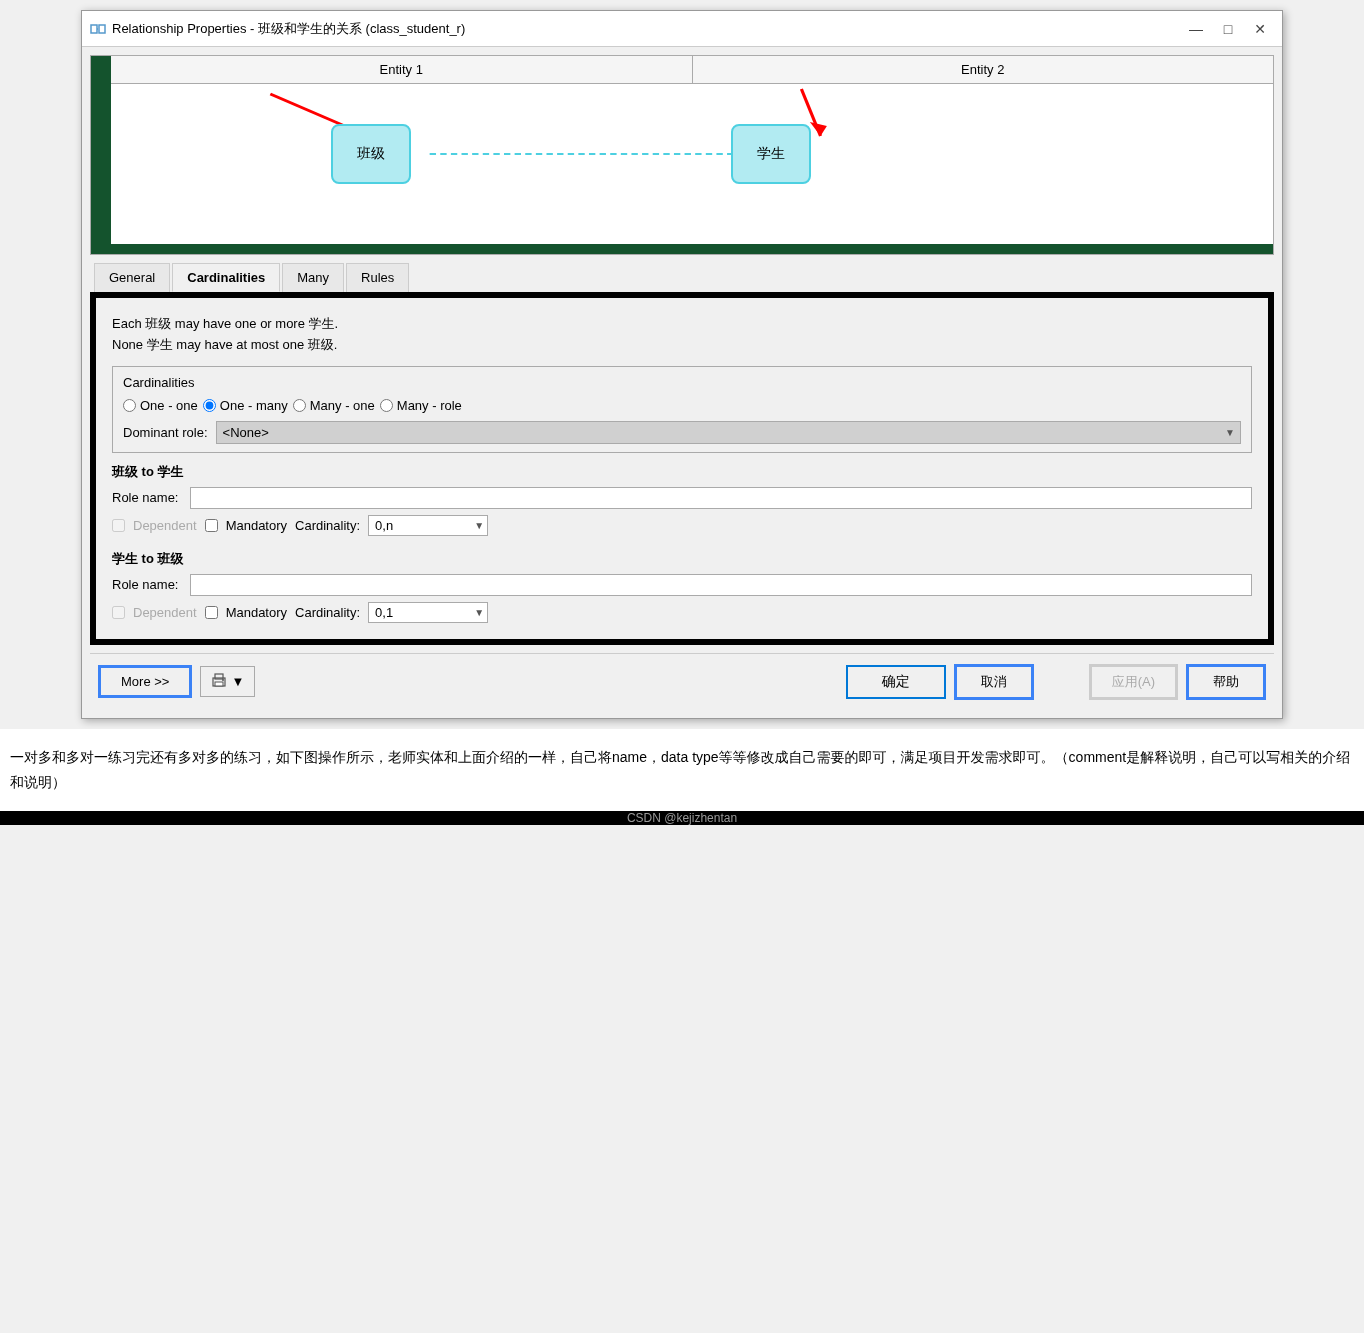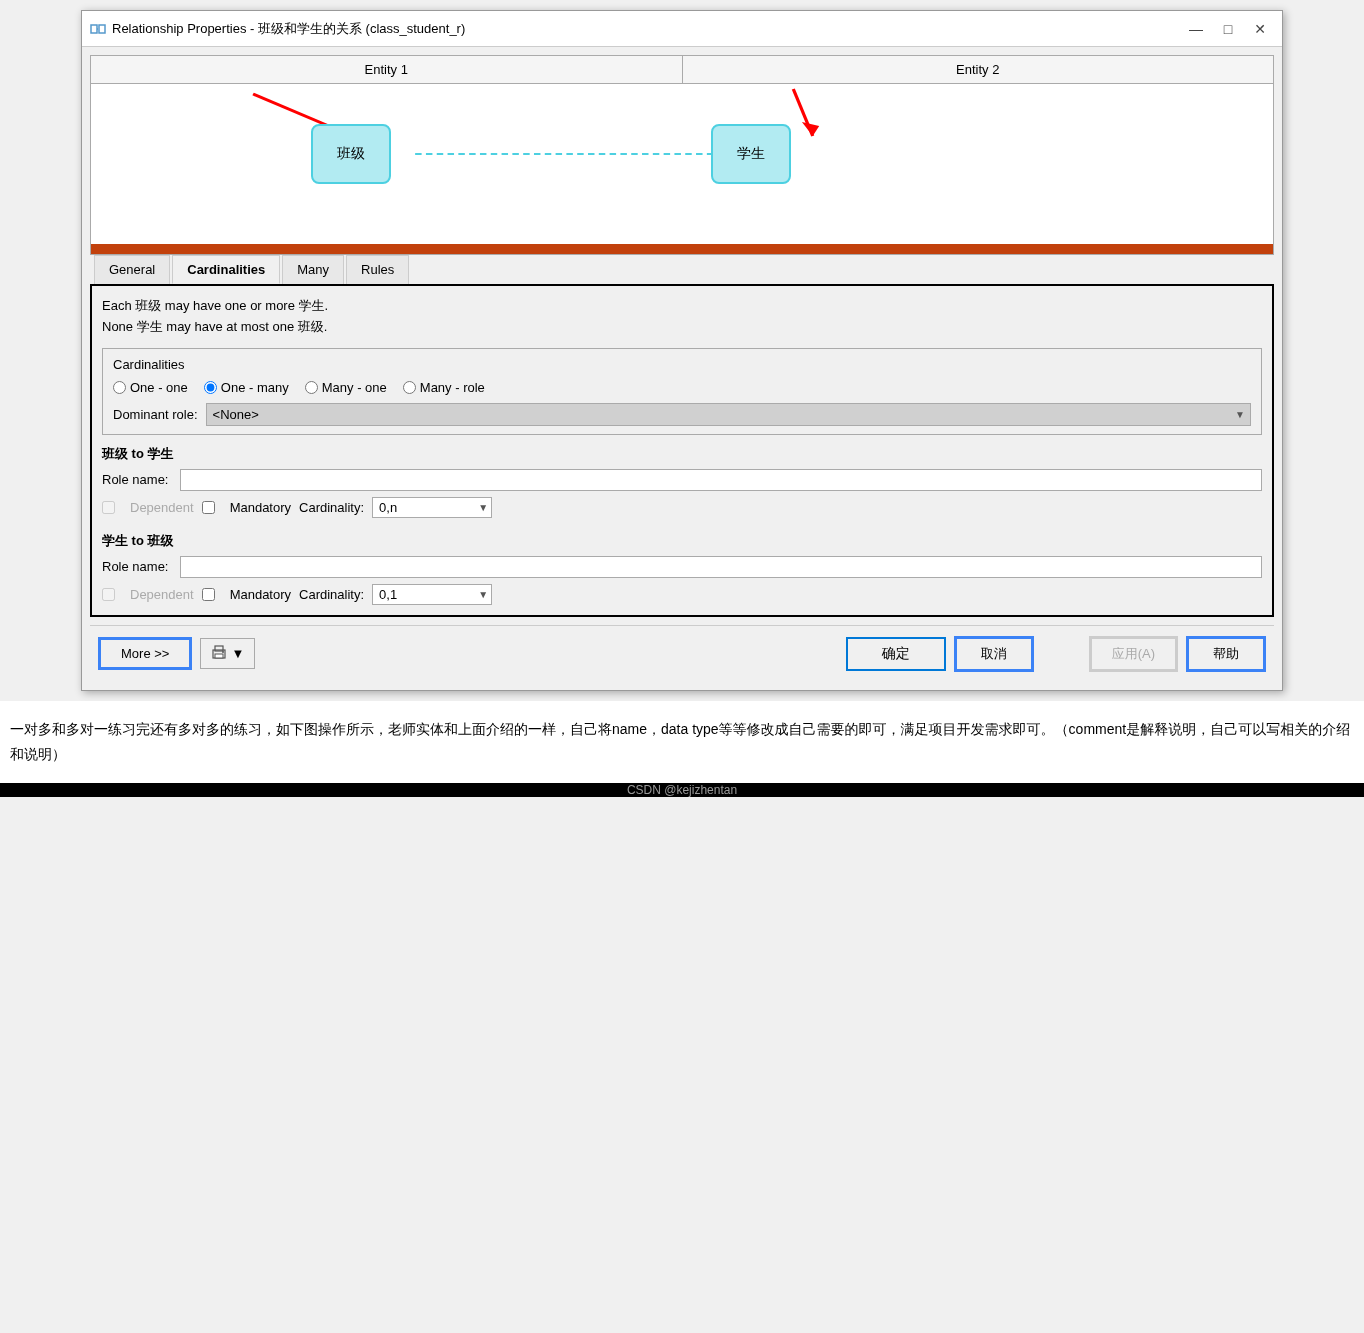--- a/index.html
+++ b/index.html
@@ -69,25 +69,26 @@
     }
 
     .dialog-content {
       padding: 8px;
       background: #f0f0f0;
     }
 
     
     .entity-diagram {
       border: 1px solid #aaa;
-      background: #c2410c;
-      margin-bottom: 0;
+      background: #14532d;
+      margin-bottom: 8px;
       height: 200px;
       position: relative;
       overflow: hidden;
+      padding-left: 20px;
     }
 
     .entity-headers {
       display: flex;
       border-bottom: 1px solid #aaa;
     }
 
     .entity-header {
       flex: 1;
       text-align: center;
@@ -151,23 +152,23 @@
     }
 
     .tab.active {
       background: #f0f0f0;
       font-weight: bold;
       border-bottom: 1px solid #f0f0f0;
     }
 
     
     .tab-content {
-      border: 2px solid #000000;
-      background: #f0f0f0;
-      padding: 10px;
+      border: 6px solid #000000;
+      background: #f0f0f0;
+      padding: 16px;
     }
 
     .description-text {
       font-size: 13px;
       margin-bottom: 10px;
       line-height: 1.6;
     }
 
     
     .group-box {
@@ -179,21 +180,21 @@
 
     .group-label {
       font-size: 13px;
       margin-bottom: 8px;
       font-weight: normal;
     }
 
     .radio-row {
       display: flex;
       align-items: center;
-      gap: 16px;
+      gap: 5px;
       margin-bottom: 8px;
     }
 
     .radio-item {
       display: flex;
       align-items: center;
       gap: 4px;
       cursor: pointer;
     }
 
@@ -261,21 +262,21 @@
       height: 22px;
       border: 1px solid #aaa;
       background: #fff;
       font-size: 13px;
       padding: 2px 4px;
     }
 
     .checkbox-item {
       display: flex;
       align-items: center;
-      gap: 15px;
+      gap: 8px;
       font-size: 13px;
     }
 
     .checkbox-item.disabled {
       color: #aaa;
     }
 
     .card-label { font-size: 13px; }
 
     .card-select-wrapper {

